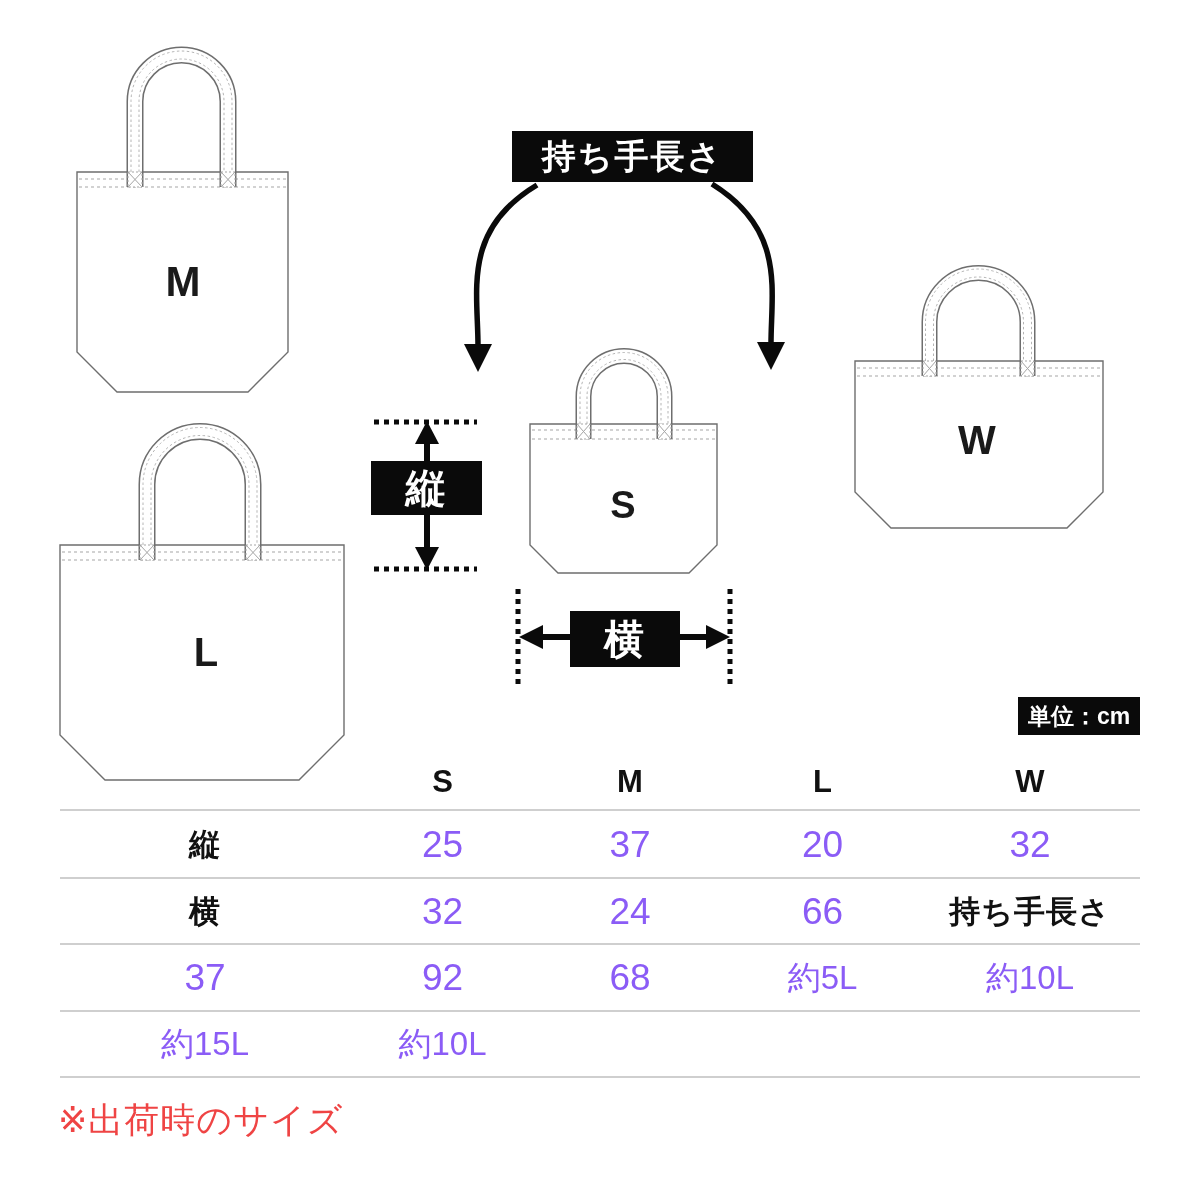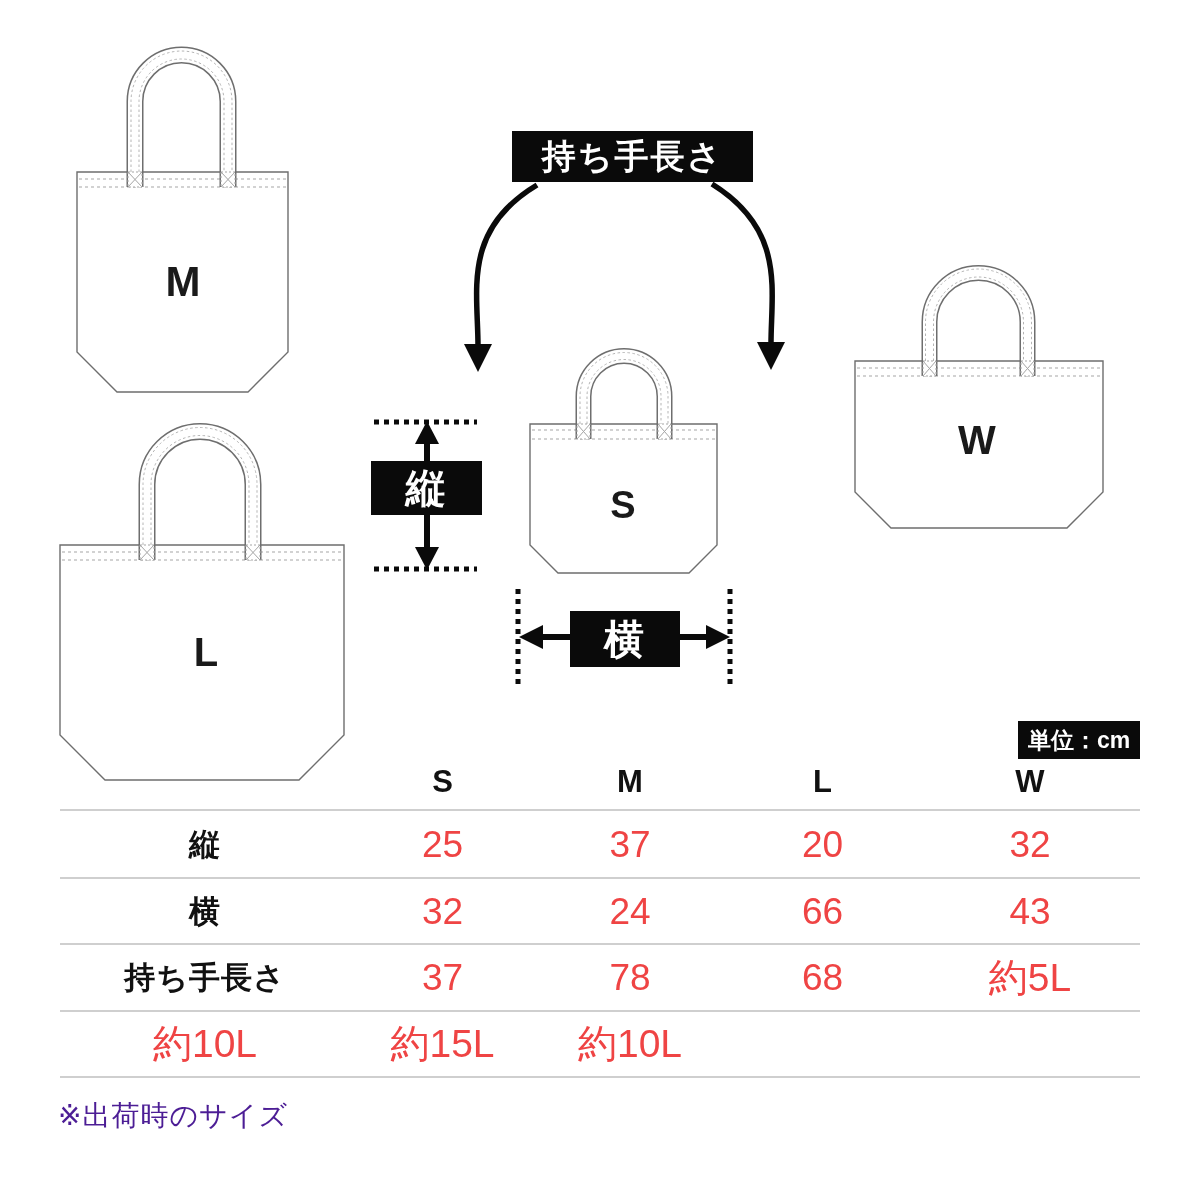--- a/index.html
+++ b/index.html
@@ -10,43 +10,43 @@
   svg{display:block;}
   
   .tag{
     position:absolute;background:#0a0a0a;color:#fff;
     display:flex;align-items:center;justify-content:center;
     font-weight:bold;z-index:6;letter-spacing:2px;
   }
   .tag-handle{left:512px;top:131px;width:241px;height:51px;font-size:34px;}
   .tag-tate{left:371px;top:461px;width:111px;height:54px;font-size:40px;}
   .tag-yoko{left:570px;top:611px;width:110px;height:56px;font-size:40px;}
-  .tag-unit{left:1018px;top:697px;width:122px;height:38px;font-size:23px;letter-spacing:0;margin-top:24px;}
+  .tag-unit{left:1018px;top:697px;width:122px;height:38px;font-size:23px;letter-spacing:0;}
   
   .bagletter{
     position:absolute;transform:translate(-50%,-50%);
     font-weight:600;color:#1a1a1a;z-index:4;line-height:1;
   }
   
   .tline{position:absolute;left:60px;width:1080px;height:2px;background:#cfcfcf;z-index:2;}
   #sizegrid{
     position:absolute;left:60px;top:753px;width:1080px;z-index:3;
     display:grid;grid-template-columns:290px 185px 190px 195px 220px;
     grid-template-rows:58px 67px 67px 66px 66px;
   }
   #sizegrid .cell{
     display:flex;align-items:center;justify-content:center;
-    font-size:37px;color:#ef4444;white-space:nowrap;
+    font-size:37px;color:#8b5cf6;white-space:nowrap;
   }
   #sizegrid .head{font-size:31px;font-weight:bold;color:#111;}
   #sizegrid .rowlabel{font-size:31px;font-weight:bold;color:#111;letter-spacing:1px;}
-  #sizegrid .vol{font-size:39px;}
+  #sizegrid .vol{font-size:33px;}
   #footnote{
-    position:absolute;left:58px;top:1097px;font-size:28px;font-weight:500;
-    color:#4c1d95;letter-spacing:1px;z-index:3;
+    position:absolute;left:58px;top:1097px;font-size:35px;font-weight:500;
+    color:#ef4444;letter-spacing:1px;z-index:3;
   }
   .measure-svg{position:absolute;left:0;top:0;z-index:5;}
   .bag-svg{position:absolute;z-index:1;}
 </style>
 </head>
 <body>
 
 <div id="canvas">
 
   <svg class="bag-svg" style="left:75px;top:45px" width="220" height="352" viewBox="0 0 220 352">
@@ -178,25 +178,24 @@
     <div class="cell rowlabel">縦</div>
     <div class="cell">25</div>
     <div class="cell">37</div>
     <div class="cell">20</div>
     <div class="cell">32</div>
 
     <div class="cell rowlabel">横</div>
     <div class="cell">32</div>
     <div class="cell">24</div>
     <div class="cell">66</div>
-    <div class="cell">43</div>
 
     <div class="cell rowlabel">持ち手長さ</div>
     <div class="cell">37</div>
-    <div class="cell">78</div>
+    <div class="cell">92</div>
     <div class="cell">68</div>
 
     <div class="cell vol">約5L</div>
     <div class="cell vol">約10L</div>
     <div class="cell vol">約15L</div>
     <div class="cell vol">約10L</div>
   </div>
 
   <div id="footnote">※出荷時のサイズ</div>
 

